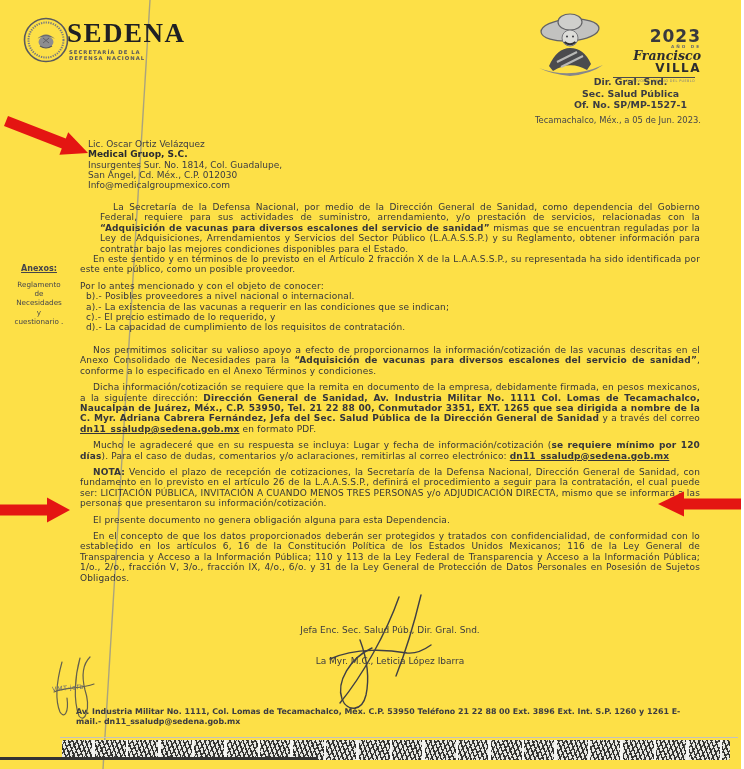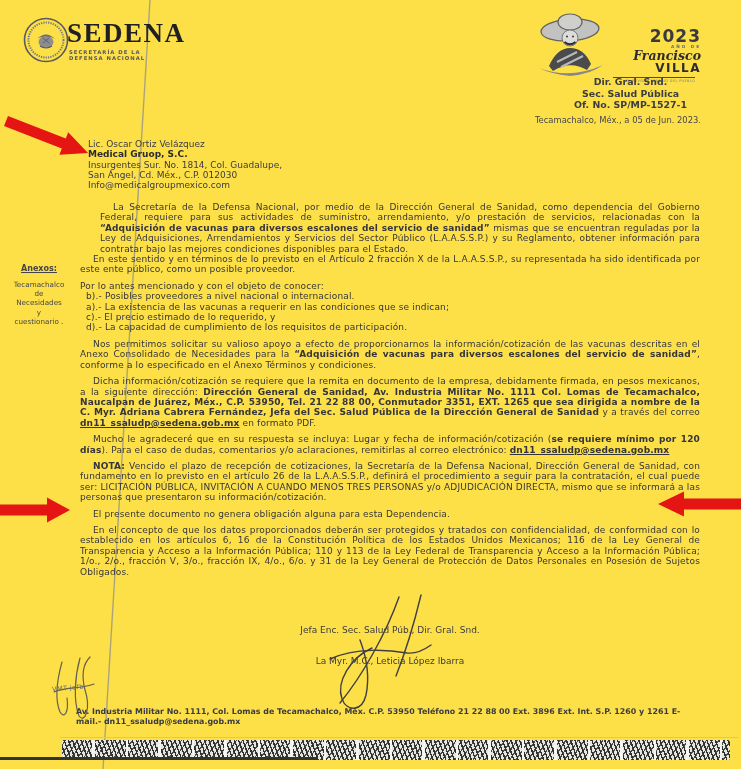--- a/index.html
+++ b/index.html
@@ -32,21 +32,21 @@
   .margin-note .mn-title{font-size:8px; font-weight:bold; text-decoration:underline;}
   .margin-note .mn-line{font-size:7.2px; line-height:9.2px;}
   .margin-note .mn-lines{margin-top:7px;}
   
   .body-text{position:absolute; left:80px; top:202px; width:620px; font-size:9px;
     line-height:10.4px; letter-spacing:.15px; text-align:justify; color:#35353b;}
   .para{margin:0 0 6px;}
   .para.nogap{margin-bottom:0;margin-left:20px;}
   .para.indent{text-indent:13px;}
   .list-item{padding-left:6px;}
-  .list-block{margin-bottom:6px;}
+  .list-block{margin-bottom:12px;}
   
   .sig-title{position:absolute; left:80px; top:625px; width:620px; text-align:center; font-size:9px; color:#3a3a40;}
   .sig-name{position:absolute; left:80px; top:656px; width:620px; text-align:center; font-size:9px; color:#3a3a40;}
   
   .footer-address{position:absolute; left:76px; top:707px; width:622px; font-size:7.9px;
     font-weight:bold; line-height:10px; color:#3b3b41;}
   .rule-above-band{position:absolute; left:60px; top:737px; width:678px; height:1px; background:#c3c3bf;}
   .band{position:absolute; left:62px; top:740px; width:668px; height:20px; border-radius:2px;
     background-color:#e7e7e2;
     background-image:
@@ -115,37 +115,37 @@
     <div>Lic. Oscar Ortiz Velázquez</div>
     <div class="co">Medical Gruop, S.C.</div>
     <div>Insurgentes Sur. No. 1814, Col. Guadalupe,</div>
     <div>San Ángel, Cd. Méx., C.P. 012030</div>
     <div>Info@medicalgroupmexico.com</div>
   </div>
 
   <div class="margin-note">
     <div class="mn-title">Anexos:</div>
     <div class="mn-lines">
-      <div class="mn-line">Tecamachalco</div>
+      <div class="mn-line">Reglamento</div>
       <div class="mn-line">de</div>
       <div class="mn-line">Necesidades</div>
       <div class="mn-line">y</div>
       <div class="mn-line">cuestionario .</div>
     </div>
   </div>
 
   <div class="body-text">
     <div class="para indent nogap"><span>La Secretaría de la Defensa Nacional, por medio de la Dirección General de Sanidad, como dependencia del Gobierno Federal, requiere para sus actividades de suministro, arrendamiento, y/o prestación de servicios, relacionadas con la </span><span style="font-weight: 700;">“Adquisición de vacunas para diversos escalones del servicio de sanidad”</span><span> mismas que se encuentran reguladas por la Ley de Adquisiciones, Arrendamientos y Servicios del Sector Público (L.A.A.S.S.P.) y su Reglamento, obtener información para contratar bajo las mejores condiciones disponibles para el Estado.</span></div>
     <div class="para indent"><span>En este sentido y en términos de lo previsto en el Artículo 2 fracción X de la L.A.A.S.S.P., su representada ha sido identificada por este ente público, como un posible proveedor.</span></div>
     <div class="list-block">
       <div>Por lo antes mencionado y con el objeto de conocer:</div>
       <div class="list-item">b).- Posibles proveedores a nivel nacional o internacional.</div>
       <div class="list-item">a).- La existencia de las vacunas a requerir en las condiciones que se indican;</div>
       <div class="list-item">c).- El precio estimado de lo requerido, y</div>
-      <div class="list-item">d).- La capacidad de cumplimiento de los requisitos de participación.</div>
+      <div class="list-item">d).- La capacidad de cumplimiento de los requisitos de contratación.</div>
     </div>
     <div class="para indent"><span>Nos permitimos solicitar su valioso apoyo a efecto de proporcionarnos la información/cotización de las vacunas descritas en el Anexo Consolidado de Necesidades para la </span><span style="font-weight: 700;">“Adquisición de vacunas para diversos escalones del servicio de sanidad”</span><span>, conforme a lo especificado en el Anexo Términos y condiciones.</span></div>
     <div class="para indent"><span>Dicha información/cotización se requiere que la remita en documento de la empresa, debidamente firmada, en pesos mexicanos, a la siguiente dirección: </span><span style="font-weight: 700;">Dirección General de Sanidad, Av. Industria Militar No. 1111 Col. Lomas de Tecamachalco, Naucalpan de Juárez, Méx., C.P. 53950, Tel. 21 22 88 00, Conmutador 3351, EXT. 1265 que sea dirigida a nombre de la C. Myr. Adriana Cabrera Fernández, Jefa del Sec. Salud Pública de la Dirección General de Sanidad</span><span> y a través del correo </span><span style="font-weight: 700; text-decoration: underline;">dn11_ssaludp@sedena.gob.mx</span><span> en formato PDF.</span></div>
     <div class="para indent"><span>Mucho le agradeceré que en su respuesta se incluya: Lugar y fecha de información/cotización (</span><span style="font-weight: 700;">se requiere mínimo por 120 días</span><span>). Para el caso de dudas, comentarios y/o aclaraciones, remitirlas al correo electrónico: </span><span style="font-weight: 700; text-decoration: underline;">dn11_ssaludp@sedena.gob.mx</span></div>
     <div class="para indent"><span style="font-weight: 700;">NOTA:</span><span> Vencido el plazo de recepción de cotizaciones, la Secretaría de la Defensa Nacional, Dirección General de Sanidad, con fundamento en lo previsto en el artículo 26 de la L.A.A.S.S.P., definirá el procedimiento a seguir para la contratación, el cual puede ser: LICITACIÓN PÚBLICA, INVITACIÓN A CUANDO MENOS TRES PERSONAS y/o ADJUDICACIÓN DIRECTA, mismo que se informará a las personas que presentaron su información/cotización.</span></div>
     <div class="para indent"><span>El presente documento no genera obligación alguna para esta Dependencia.</span></div>
     <div class="para indent"><span>En el concepto de que los datos proporcionados deberán ser protegidos y tratados con confidencialidad, de conformidad con lo establecido en los artículos 6, 16 de la Constitución Política de los Estados Unidos Mexicanos; 116 de la Ley General de Transparencia y Acceso a la Información Pública; 110 y 113 de la Ley Federal de Transparencia y Acceso a la Información Pública; 1/o., 2/o., fracción V, 3/o., fracción IX, 4/o., 6/o. y 31 de la Ley General de Protección de Datos Personales en Posesión de Sujetos Obligados.</span></div>
   </div>
 
   <div class="sig-title">Jefa Enc. Sec. Salud Púb., Dir. Gral. Snd.</div>

